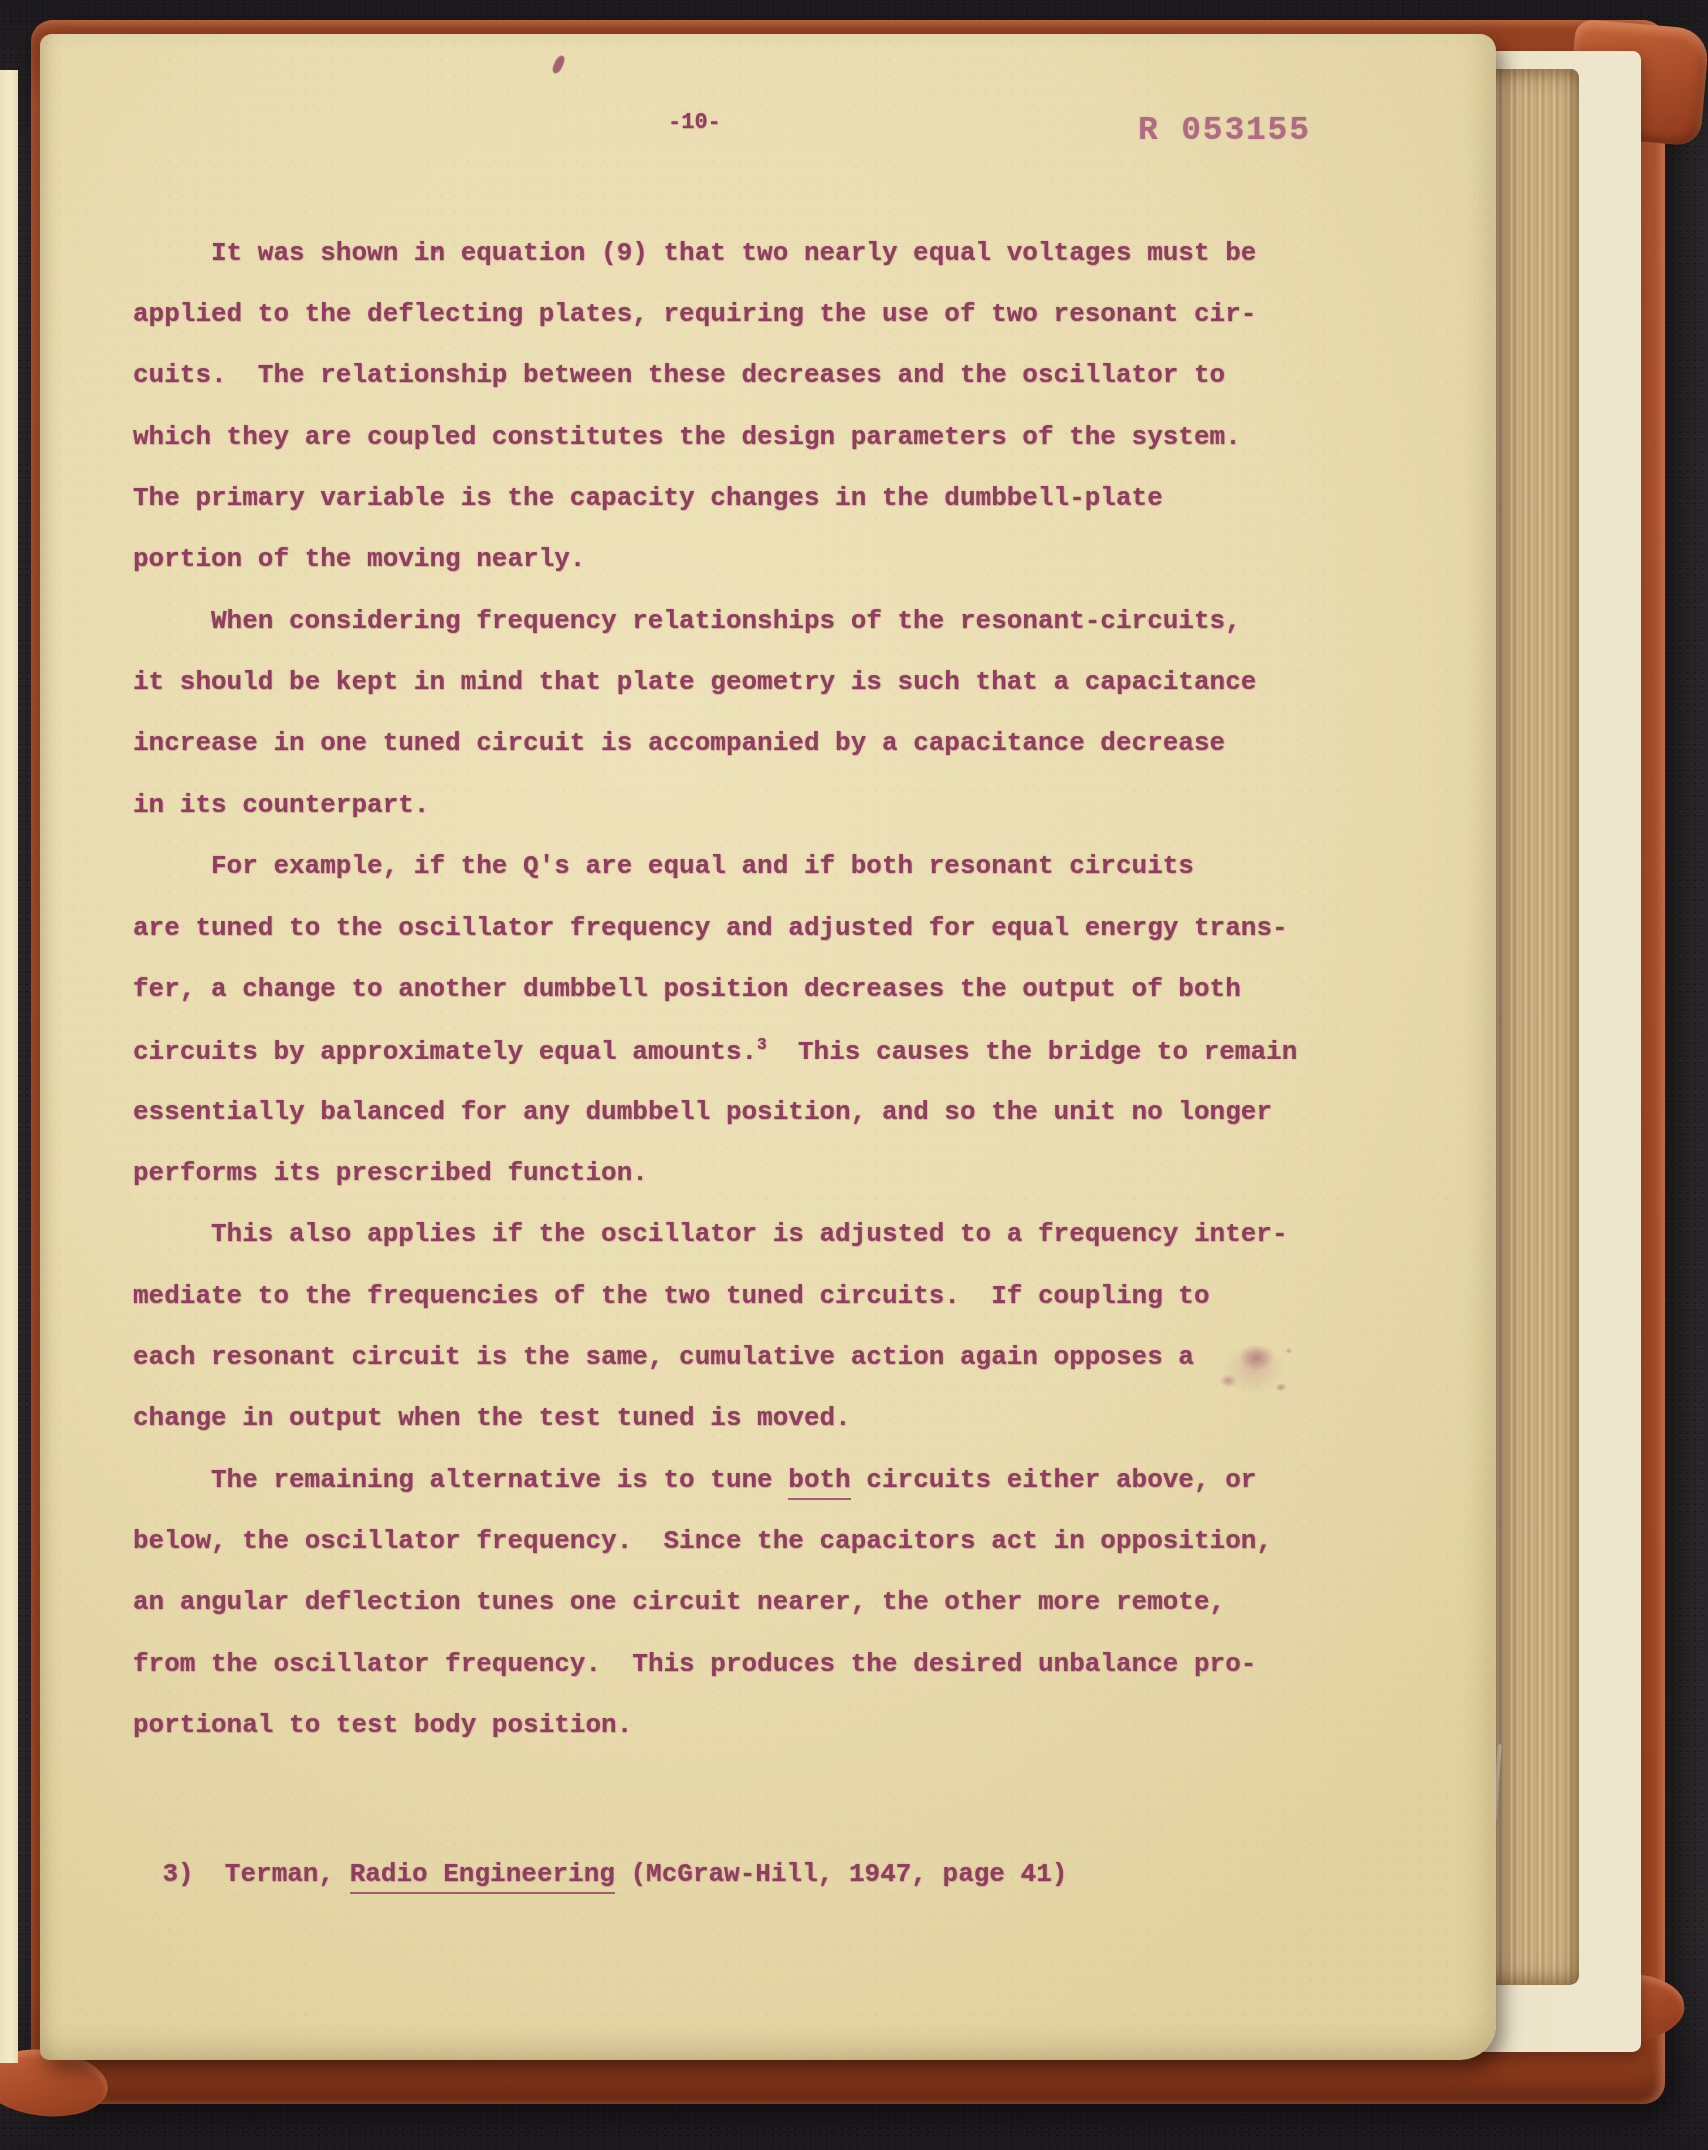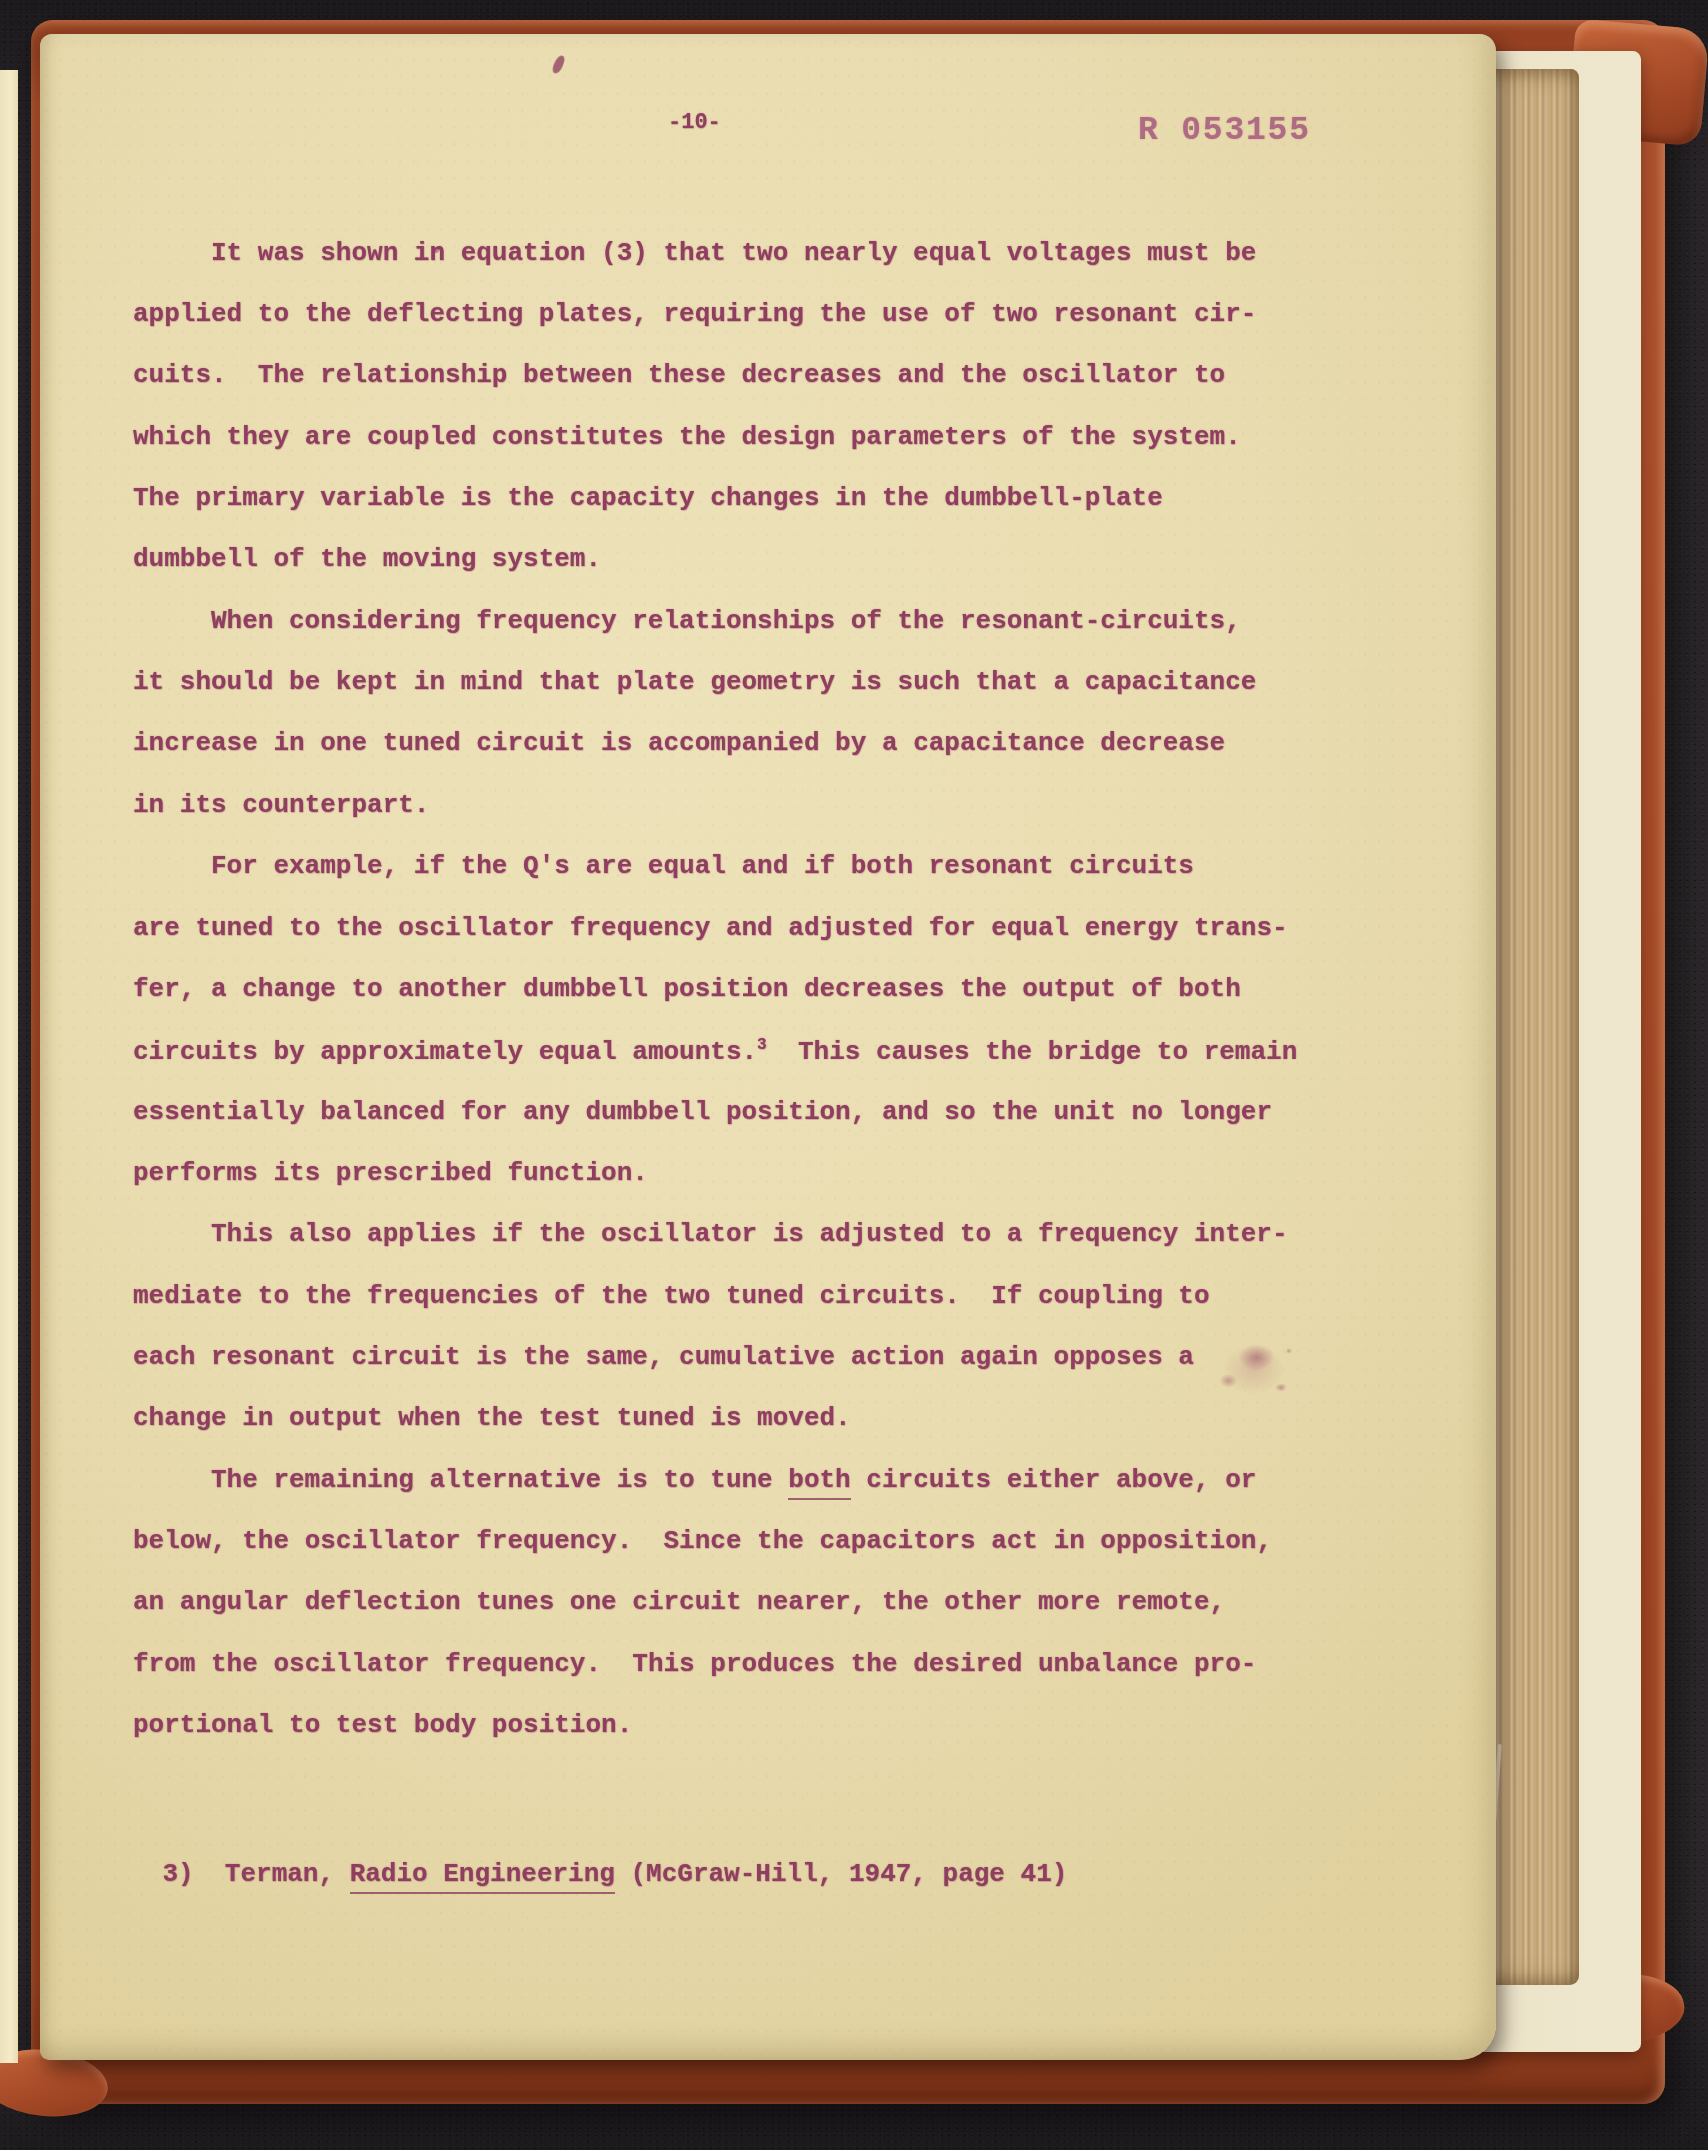--- a/index.html
+++ b/index.html
@@ -152,26 +152,26 @@
     <div class="grain"></div>
   </div>
 
   <div class="facing-page"></div>
   <div class="gutter"></div>
 
   <div class="ink pageno">-10-</div>
   <div class="stamp">R 053155</div>
 
   <div>
-      <div class="ink tline indent" style="top: 240px;"><span>It was shown in equation (3) that two nearly equal voltages must be</span></div>
+      <div class="ink tline indent" style="top: 240px;"><span>It was shown in equation (9) that two nearly equal voltages must be</span></div>
       <div class="ink tline" style="top: 301px;"><span>applied to the deflecting plates, requiring the use of two resonant cir-</span></div>
       <div class="ink tline" style="top: 362px;"><span>cuits.  The relationship between these decreases and the oscillator to</span></div>
       <div class="ink tline" style="top: 424px;"><span>which they are coupled constitutes the design parameters of the system.</span></div>
       <div class="ink tline" style="top: 485px;"><span>The primary variable is the capacity changes in the dumbbell-plate</span></div>
-      <div class="ink tline" style="top: 546px;"><span>dumbbell of the moving system.</span></div>
+      <div class="ink tline" style="top: 546px;"><span>portion of the moving nearly.</span></div>
       <div class="ink tline indent" style="top: 608px;"><span>When considering frequency relationships of the resonant-circuits,</span></div>
       <div class="ink tline" style="top: 669px;"><span>it should be kept in mind that plate geometry is such that a capacitance</span></div>
       <div class="ink tline" style="top: 730px;"><span>increase in one tuned circuit is accompanied by a capacitance decrease</span></div>
       <div class="ink tline" style="top: 792px;"><span>in its counterpart.</span></div>
       <div class="ink tline indent" style="top: 853px;"><span>For example, if the Q's are equal and if both resonant circuits</span></div>
       <div class="ink tline" style="top: 915px;"><span>are tuned to the oscillator frequency and adjusted for equal energy trans-</span></div>
       <div class="ink tline" style="top: 976px;"><span>fer, a change to another dumbbell position decreases the output of both</span></div>
       <div class="ink tline" style="top: 1037px;"><span>circuits by approximately equal amounts.</span><span class="sup">3</span><span>  This causes the bridge to remain</span></div>
       <div class="ink tline" style="top: 1099px;"><span>essentially balanced for any dumbbell position, and so the unit no longer</span></div>
       <div class="ink tline" style="top: 1160px;"><span>performs its prescribed function.</span></div>

